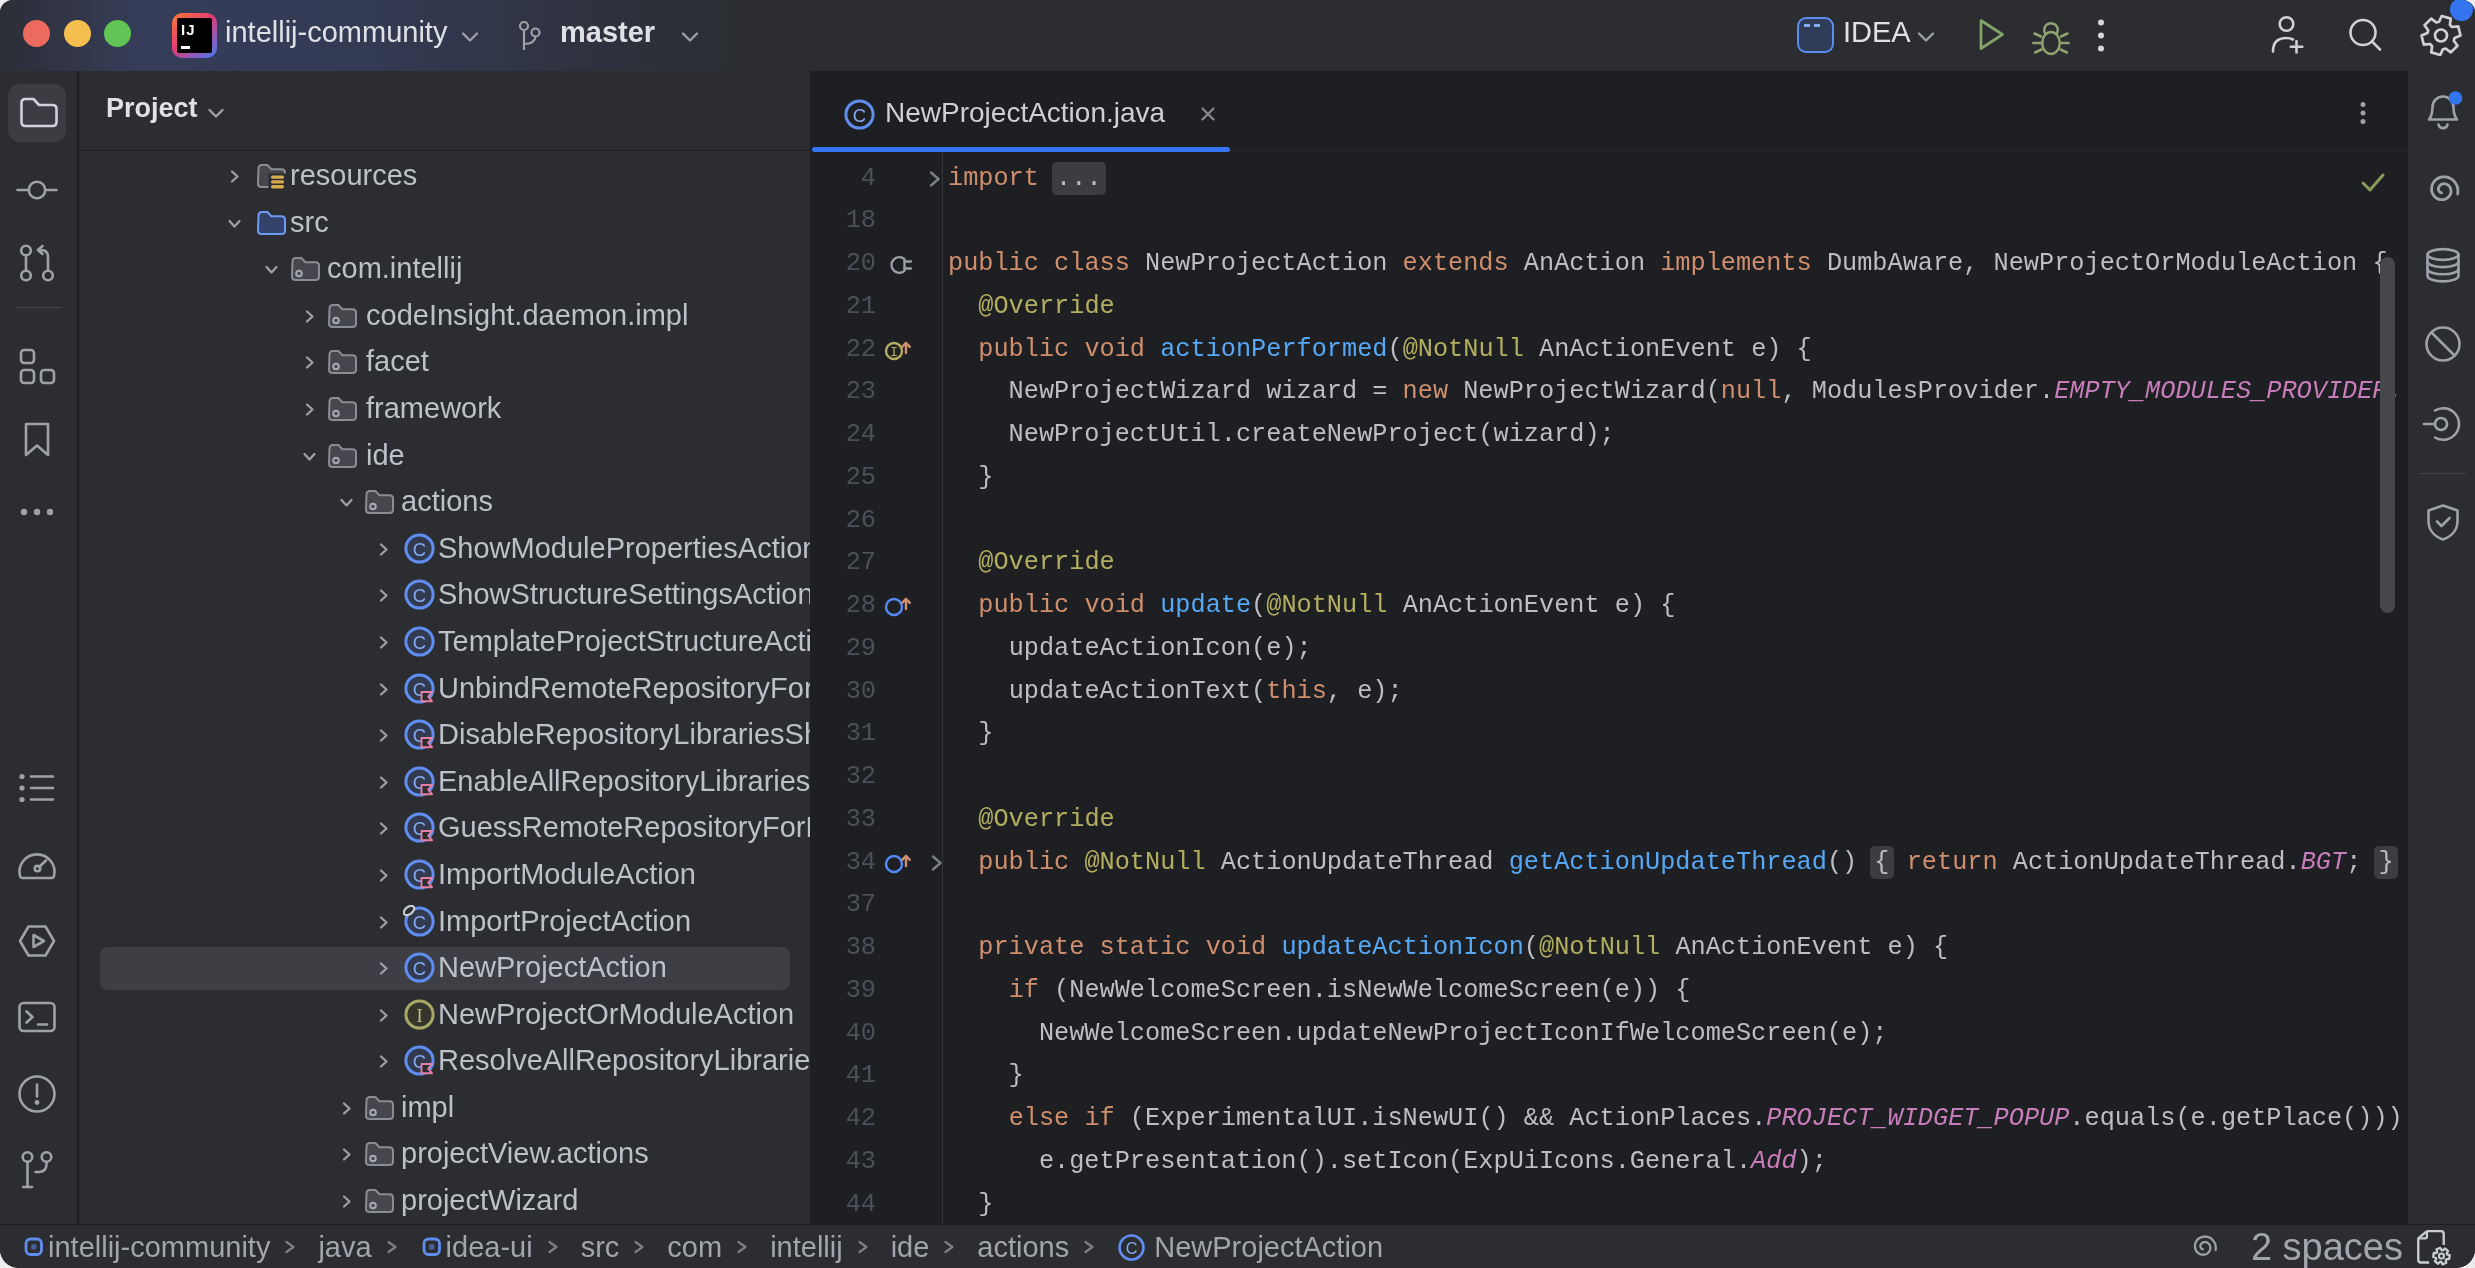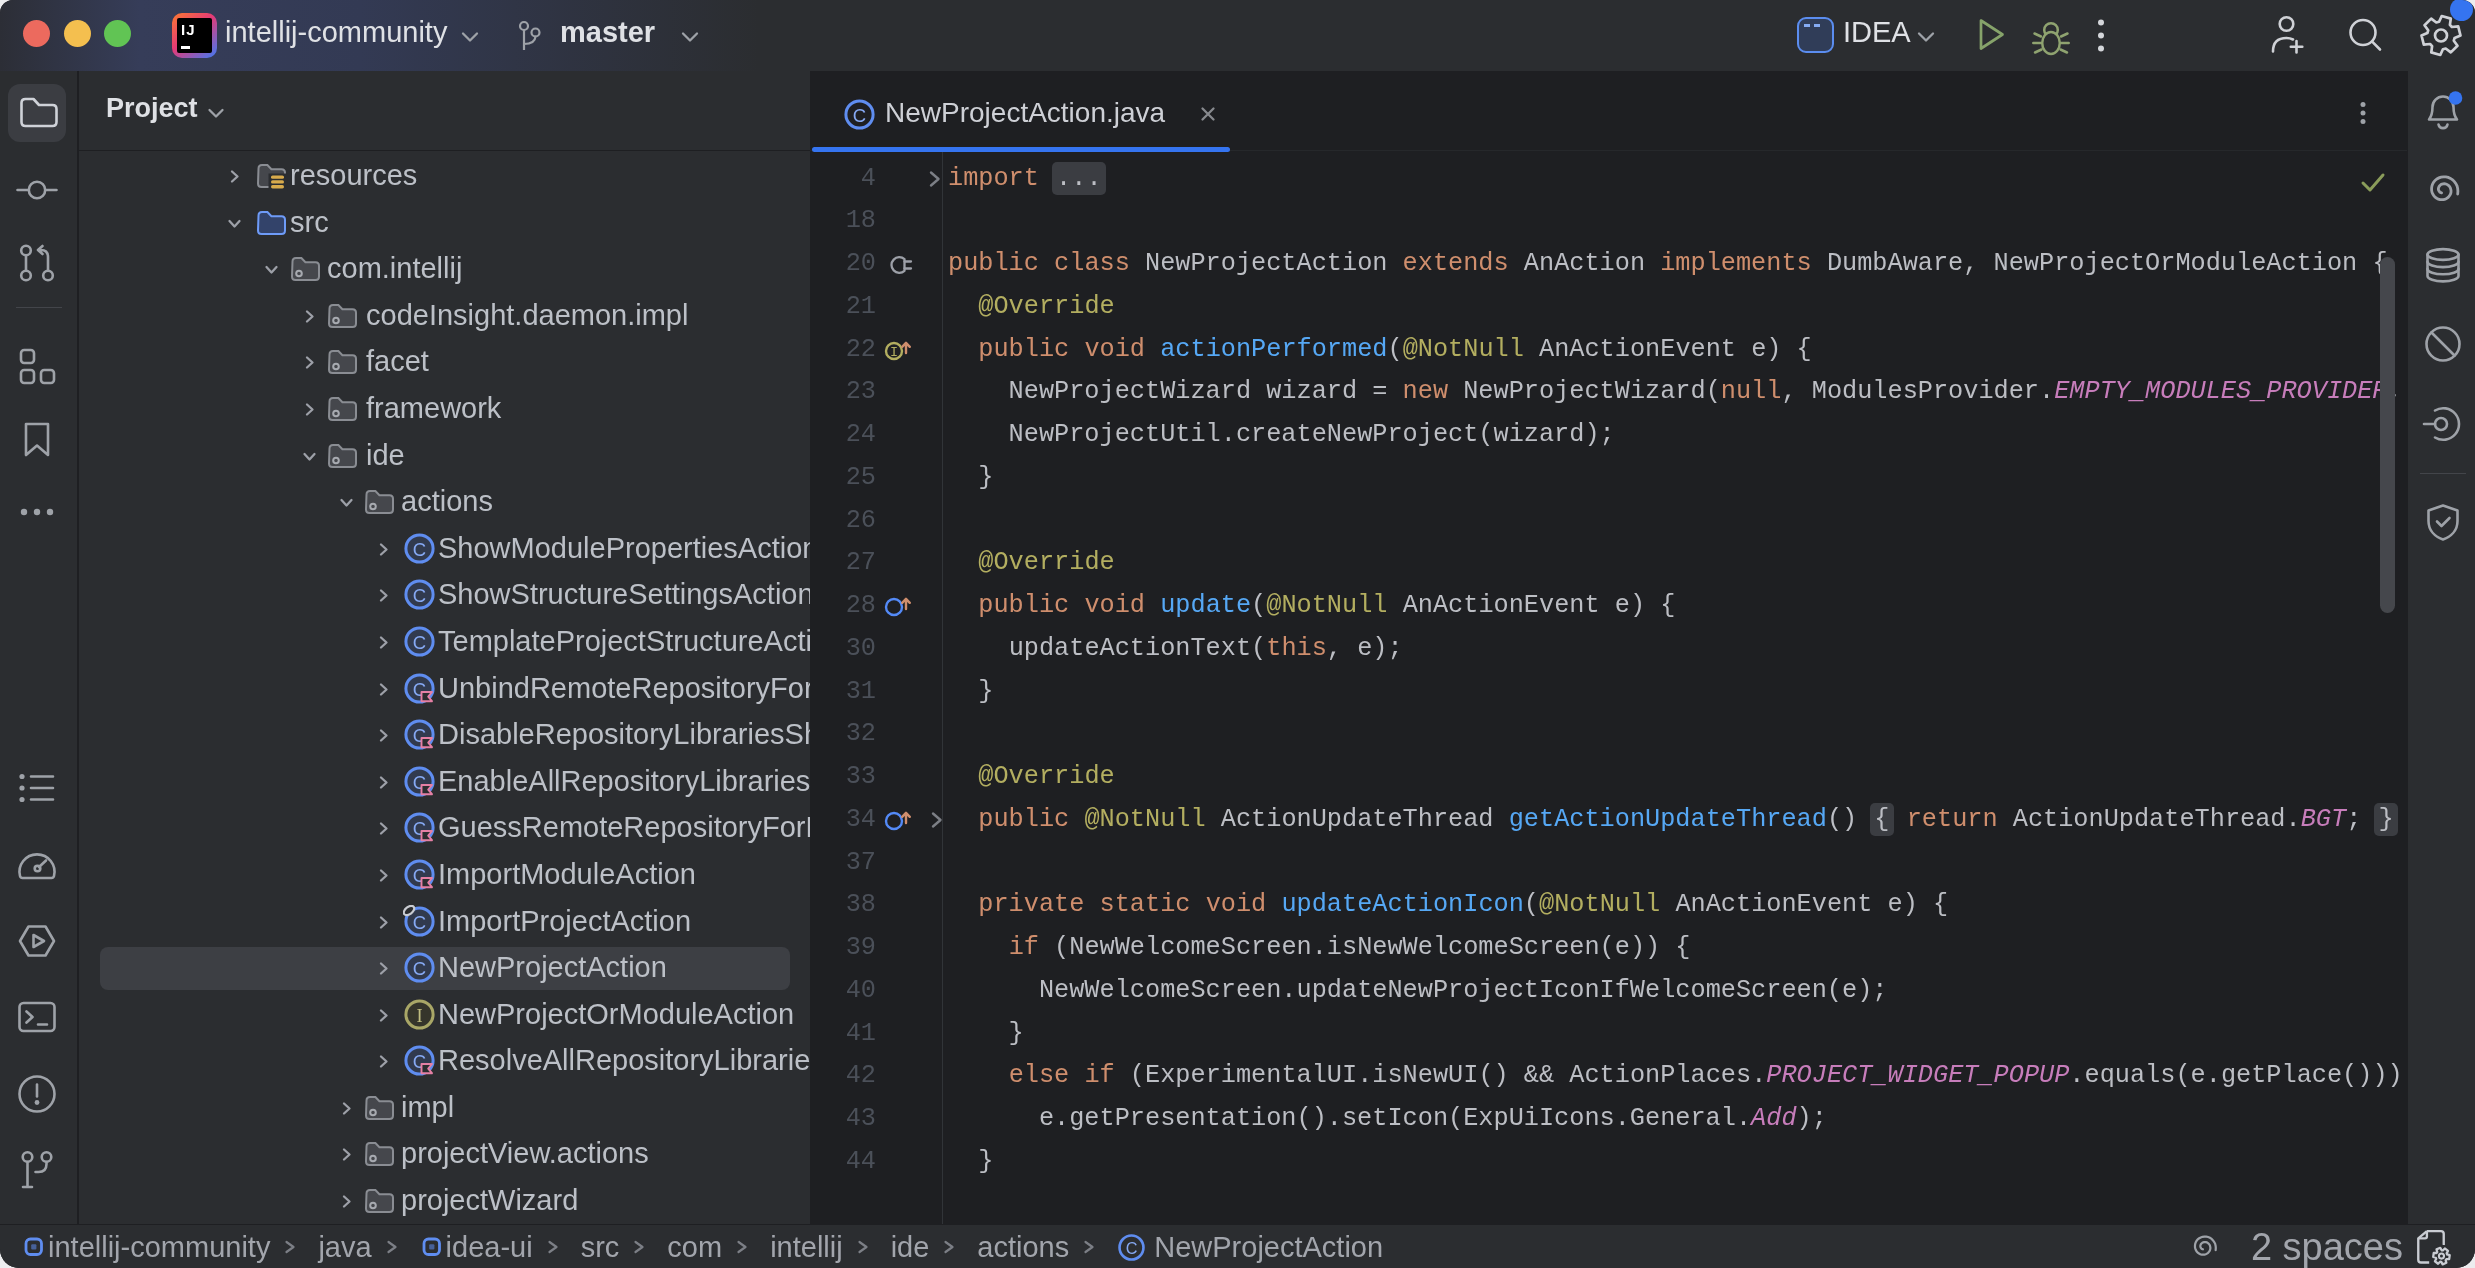--- a/index.html
+++ b/index.html
@@ -511,20 +511,21 @@
           </svg><span class="ctext">  <span class="k">public</span> <span class="k">void</span> <span class="md">actionPerformed</span>(<span class="an">@NotNull</span> AnActionEvent e) {</span></div>
 <div class="cl"><span class="num">23</span><span class="ctext">    NewProjectWizard wizard = <span class="k">new</span> NewProjectWizard(<span class="k">null</span>, ModulesProvider.<span class="cst">EMPTY_MODULES_PROVIDER</span>,</span></div>
 <div class="cl"><span class="num">24</span><span class="ctext">    NewProjectUtil.<span class="it">createNewProject</span>(wizard);</span></div>
 <div class="cl"><span class="num">25</span><span class="ctext">  }</span></div>
 <div class="cl"><span class="num">26</span><span class="ctext"></span></div>
 <div class="cl"><span class="num">27</span><span class="ctext">  <span class="an">@Override</span></span></div>
 <div class="cl"><span class="num">28</span><svg class="gic" viewBox="0 0 30 30">
             <circle cx="10" cy="15" r="8" fill="none" stroke="#548af7" stroke-width="2.4"></circle>
             <path d="M22 17 V7 M18.2 10.8 l3.8-4 3.8 4" fill="none" stroke="#cf8e6d" stroke-width="2.4" stroke-linecap="round" stroke-linejoin="round"></path>
           </svg><span class="ctext">  <span class="k">public</span> <span class="k">void</span> <span class="md">update</span>(<span class="an">@NotNull</span> AnActionEvent e) {</span></div>
+<div class="cl"><span class="num">29</span><span class="ctext">    <span class="it">updateActionIcon</span>(e);</span></div>
 <div class="cl"><span class="num">30</span><span class="ctext">    <span class="it">updateActionText</span>(<span class="k">this</span>, e);</span></div>
 <div class="cl"><span class="num">31</span><span class="ctext">  }</span></div>
 <div class="cl"><span class="num">32</span><span class="ctext"></span></div>
 <div class="cl"><span class="num">33</span><span class="ctext">  <span class="an">@Override</span></span></div>
 <div class="cl"><span class="num">34</span><svg class="gic" viewBox="0 0 30 30">
             <circle cx="10" cy="15" r="8" fill="none" stroke="#548af7" stroke-width="2.4"></circle>
             <path d="M22 17 V7 M18.2 10.8 l3.8-4 3.8 4" fill="none" stroke="#cf8e6d" stroke-width="2.4" stroke-linecap="round" stroke-linejoin="round"></path>
           </svg><svg class="gfold" style="left:114px" viewBox="0 0 24 24">
             <path d="M9 5.5 L16.5 12 L9 18.5" fill="none" stroke="#7c7f86" stroke-width="2.4" stroke-linecap="round" stroke-linejoin="round"></path>
           </svg><span class="ctext">  <span class="k">public</span> <span class="an">@NotNull</span> ActionUpdateThread <span class="md">getActionUpdateThread</span>() <span class="fold">{</span> <span class="k">return</span> ActionUpdateThread.<span class="cst">BGT</span>; <span class="fold">}</span></span></div>

